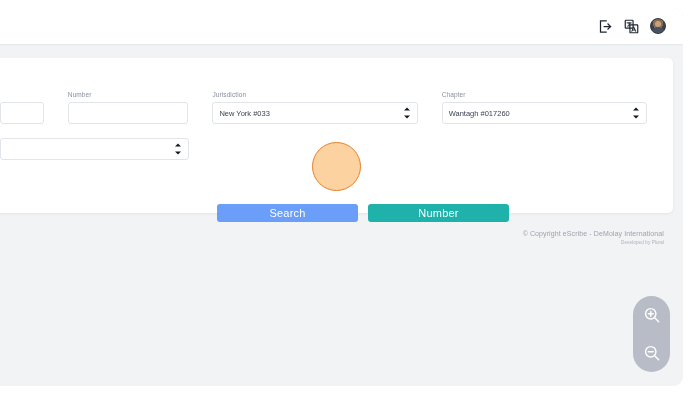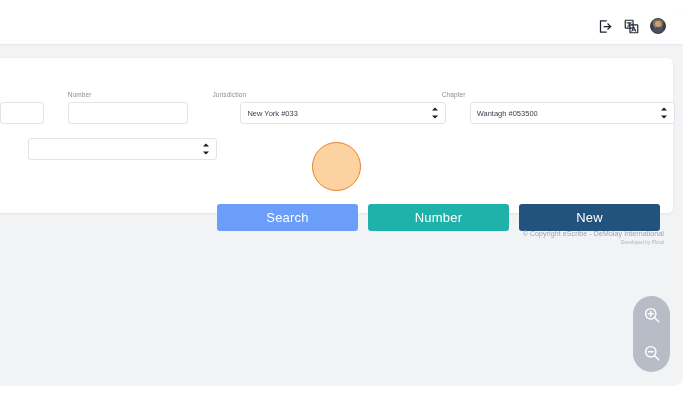--- a/index.html
+++ b/index.html
@@ -148,21 +148,20 @@
     color: #3c4350;
     font-family: "Liberation Sans", sans-serif;
     padding: 0 6px;
     display: flex;
     align-items: center;
     position: relative;
     outline: none;
   }
   .control.select {
     padding-right: 2px;
-    margin-left: 28px;
   }
   .select-arrows {
     position: absolute;
     right: 7px;
     top: 50%;
     transform: translateY(-50%);
     width: 6px;
     height: 11px;
     display: flex;
     flex-direction: column;
@@ -189,25 +188,25 @@
   
   .button-row {
     position: absolute;
     left: 229px;
     top: 146px;
     display: flex;
     gap: 10px;
   }
   .btn {
     width: 141px;
-    height: 27px;
+    height: 18px;
     border: none;
     border-radius: 3px;
     color: #ffffff;
-    font-size: 13px;
+    font-size: 11px;
     font-family: "Liberation Sans", sans-serif;
     letter-spacing: 0.2px;
     cursor: pointer;
     display: flex;
     align-items: center;
     justify-content: center;
     padding: 0;
   }
 
   
@@ -321,21 +320,21 @@
               <span class="select-arrows">
                 <i class="up"></i>
                   <i class="down"></i>
               </span>
             </div>
           </div>
 
           <div class="field f-chapter">
             <div class="field-label">Chapter</div>
             <div class="control select">
-              <span>Wantagh #053500</span>
+              <span>Wantagh #017260</span>
               <span class="select-arrows">
                 <i class="up"></i>
                   <i class="down"></i>
               </span>
             </div>
           </div>
 
         </div>
 
         <div class="field-row" style="margin-top:14px">
@@ -348,21 +347,20 @@
               </span>
             </div>
           </div>
         </div>
 
       </div>
 
       <div class="button-row">
         <button class="btn" id="btn-search" style="background: rgb(106, 158, 249);">Search</button>
         <button class="btn" id="btn-clear" style="background: rgb(31, 178, 170);">Number</button>
-        <button class="btn" id="btn-new" style="background: rgb(34, 82, 126);">New</button>
       </div>
 
     </div>
 
     <div id="click-highlight"></div>
 
     <div id="footer">
       <div class="copyright">© Copyright eScribe - DeMolay International</div>
       <div class="developed">Developed by Plural</div>
     </div>

